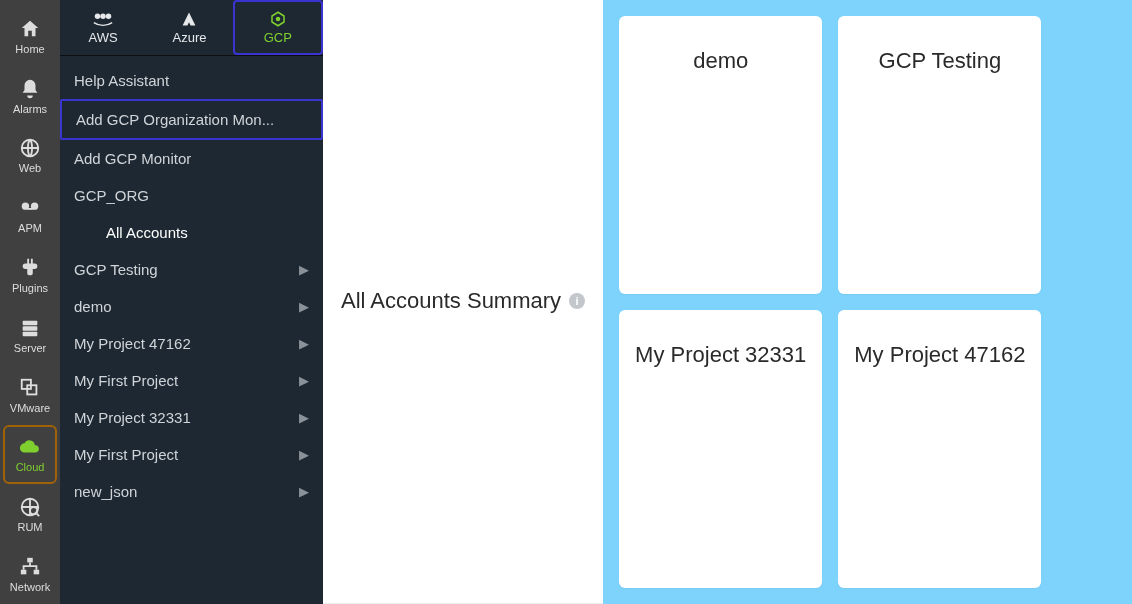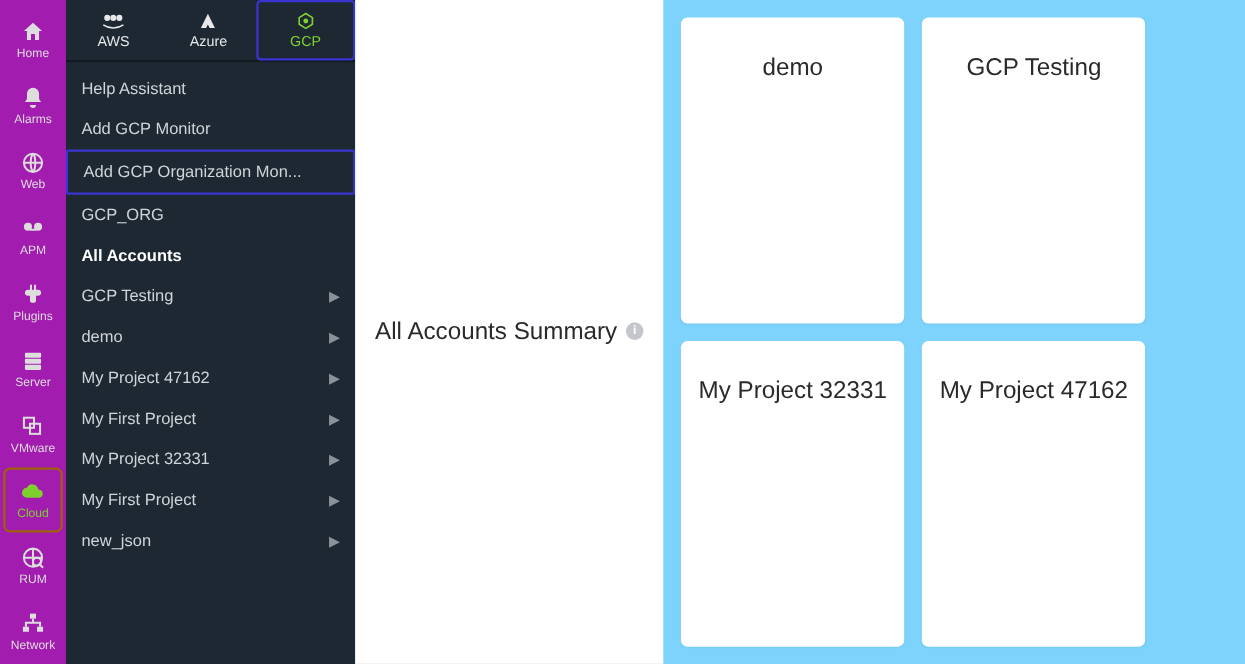--- a/index.html
+++ b/index.html
@@ -7,21 +7,21 @@
     font-family: "Segoe UI", Arial, sans-serif;
     background: #fff;
     width: 1132px;
     height: 604px;
     overflow: hidden;
     display: flex;
   }
   
   .rail {
     width: 60px;
-    background: #a21caf;
+    background: #404040;
     display: flex;
     flex-direction: column;
     align-items: center;
     padding-top: 6px;
     gap: 0;
   }
   .rail-item {
     width: 54px;
     height: 60px;
     display: flex;
@@ -97,22 +97,23 @@
     cursor: pointer;
     font-size: 15px;
     color: #d0d4d8;
     text-align: center;
   }
   .cloud-item.highlight {
     border: 2px solid #3a34d0;
     border-radius: 2px;
   }
   .cloud-item.bold {
-    font-weight: 700;
+    font-weight: 400;
     color: #fff;
+    margin-left: 32px;
   }
   .cloud-item .chev {
     color: #8a9199;
     font-size: 13px;
   }
   
   .main {
     flex: 1;
     background: #7dd3fc;
     display: flex;
@@ -286,25 +287,25 @@
             <circle cx="12" cy="12" r="3"></circle>
           </svg>
         </span>
         <span class="t-label">GCP</span>
       </div>
     </div>
   <div class="cloud-list" id="cloud-list">
       <div class="cloud-item">
         <span>Help Assistant</span>
       </div>
-      <div class="cloud-item">
-        <span>Add GCP Monitor</span>
-      </div>
       <div class="cloud-item highlight">
         <span>Add GCP Organization Mon...</span>
+      </div>
+      <div class="cloud-item">
+        <span>Add GCP Monitor</span>
       </div>
       <div class="cloud-item">
         <span>GCP_ORG</span>
       </div>
       <div class="cloud-item bold">
         <span>All Accounts</span>
       </div>
       <div class="cloud-item">
         <span>GCP Testing</span>
         <span class="chev">▶</span>

